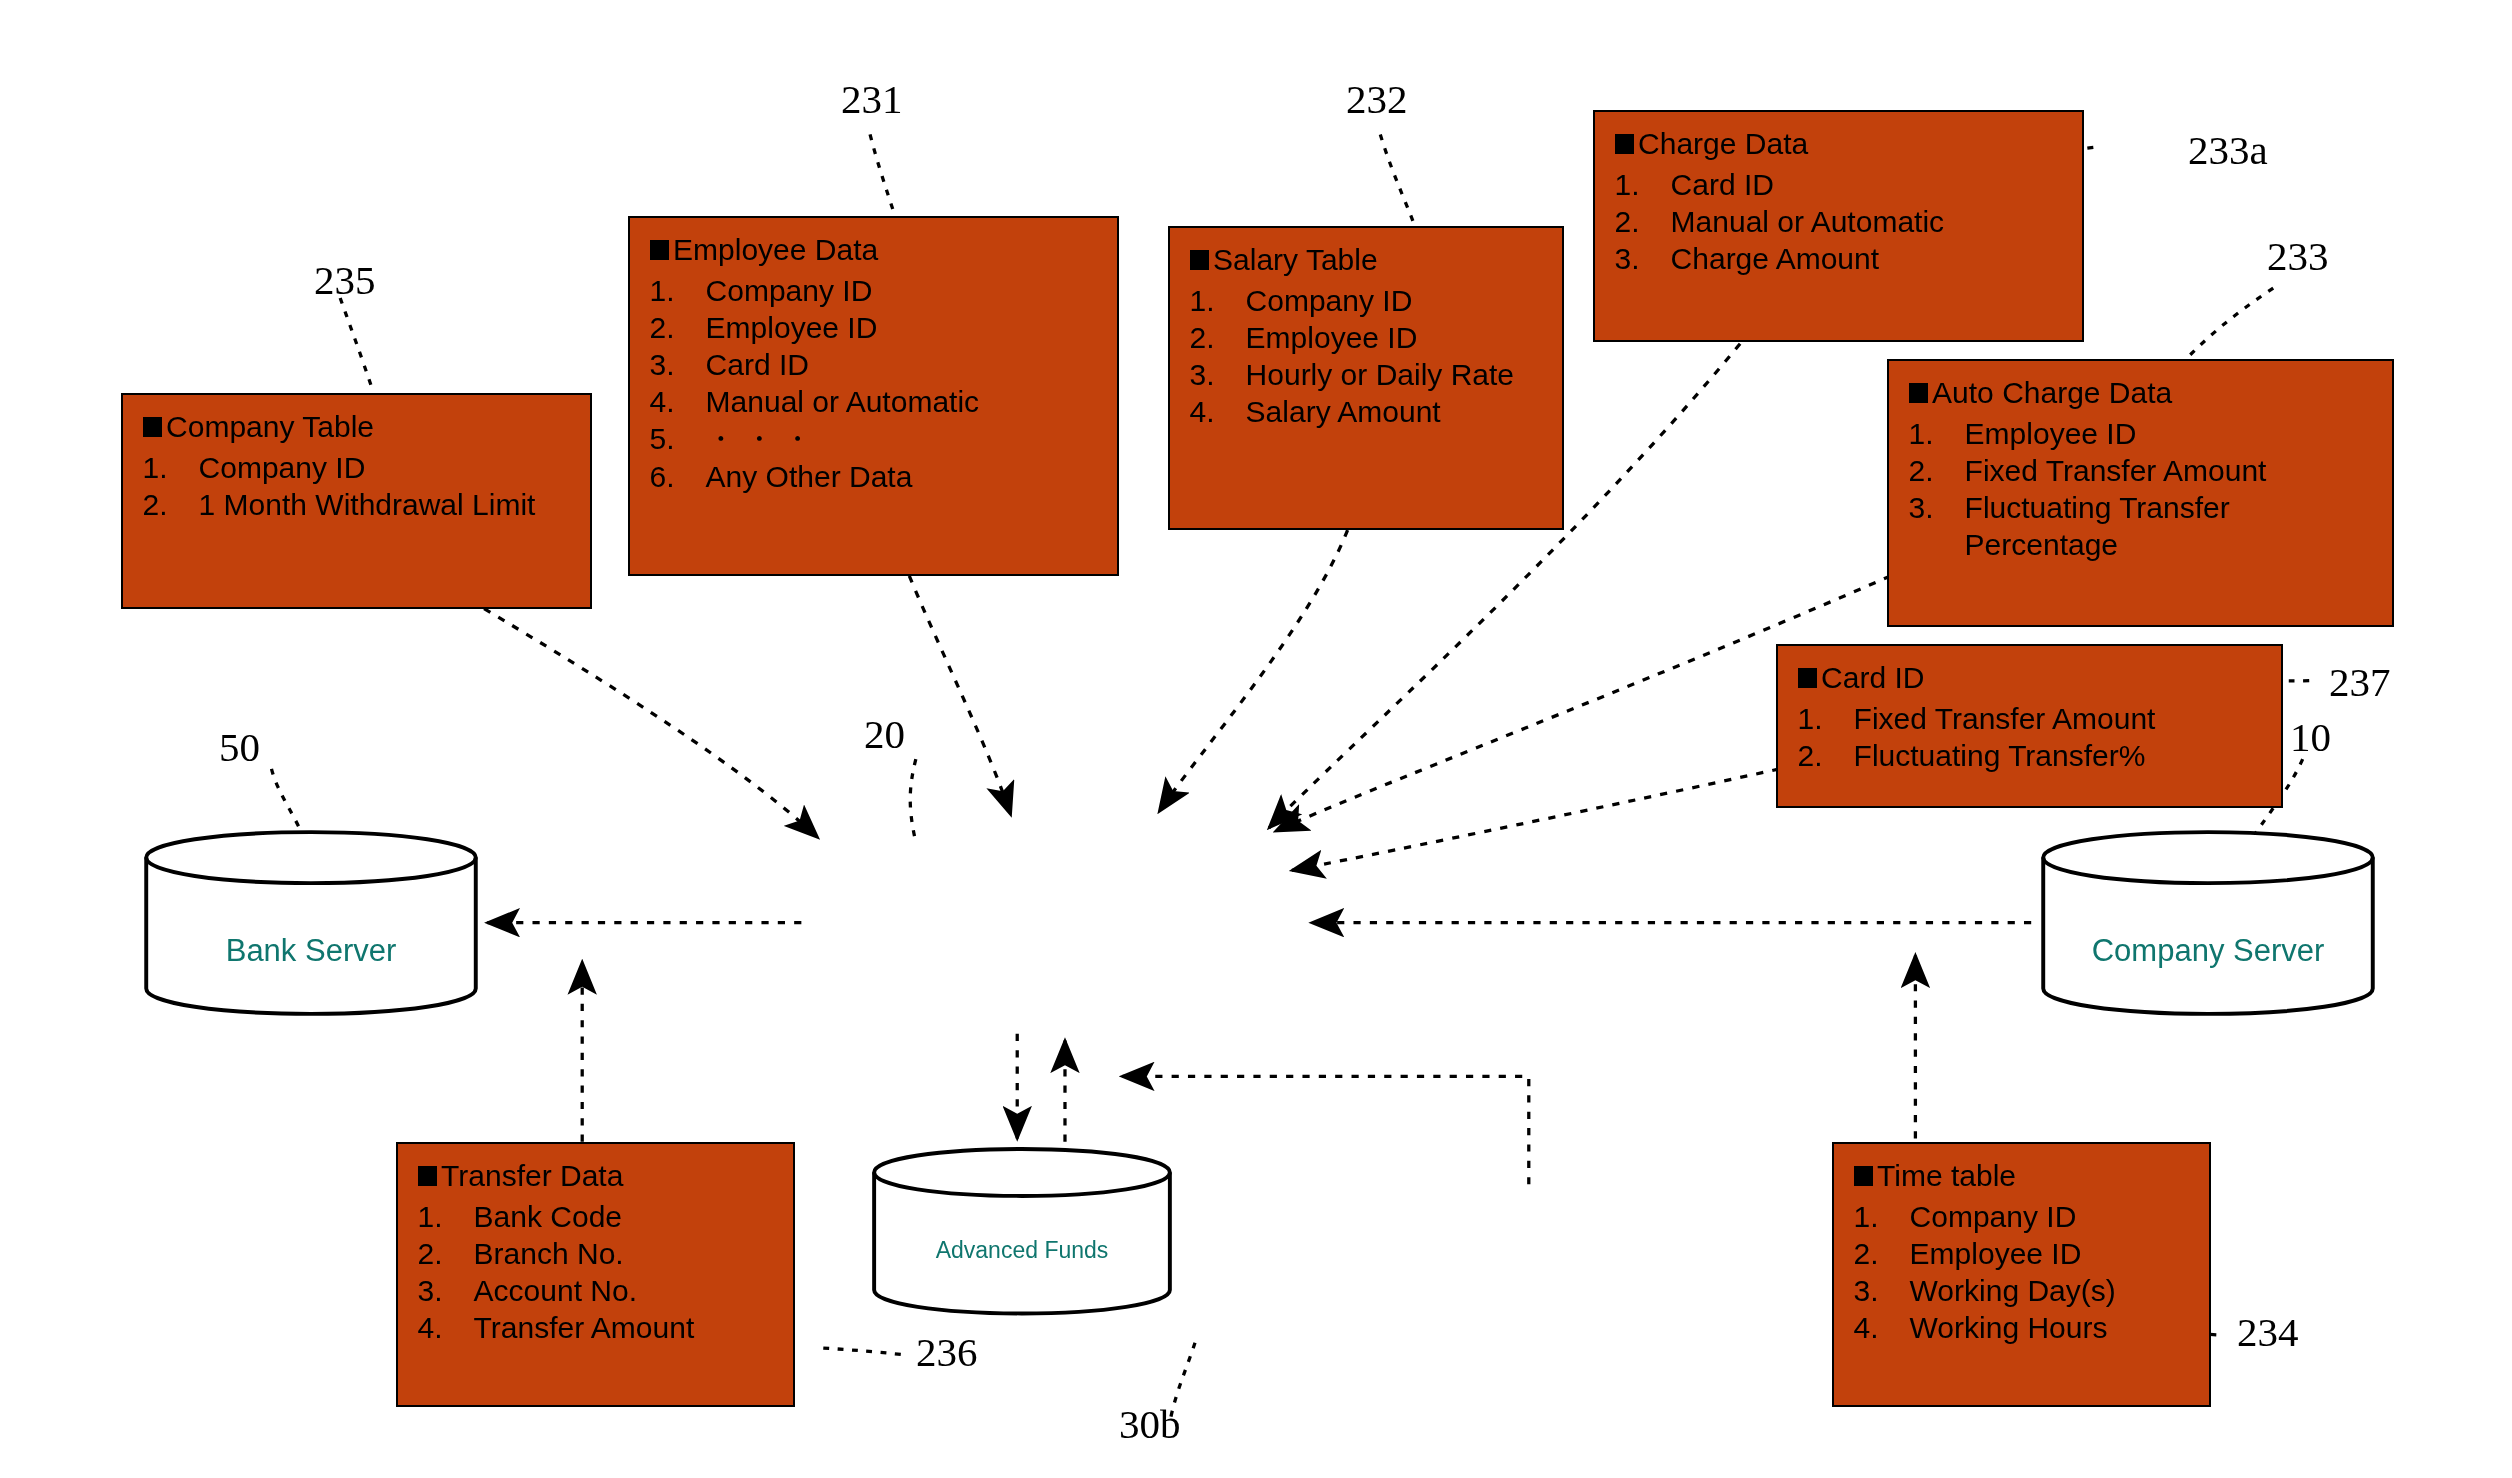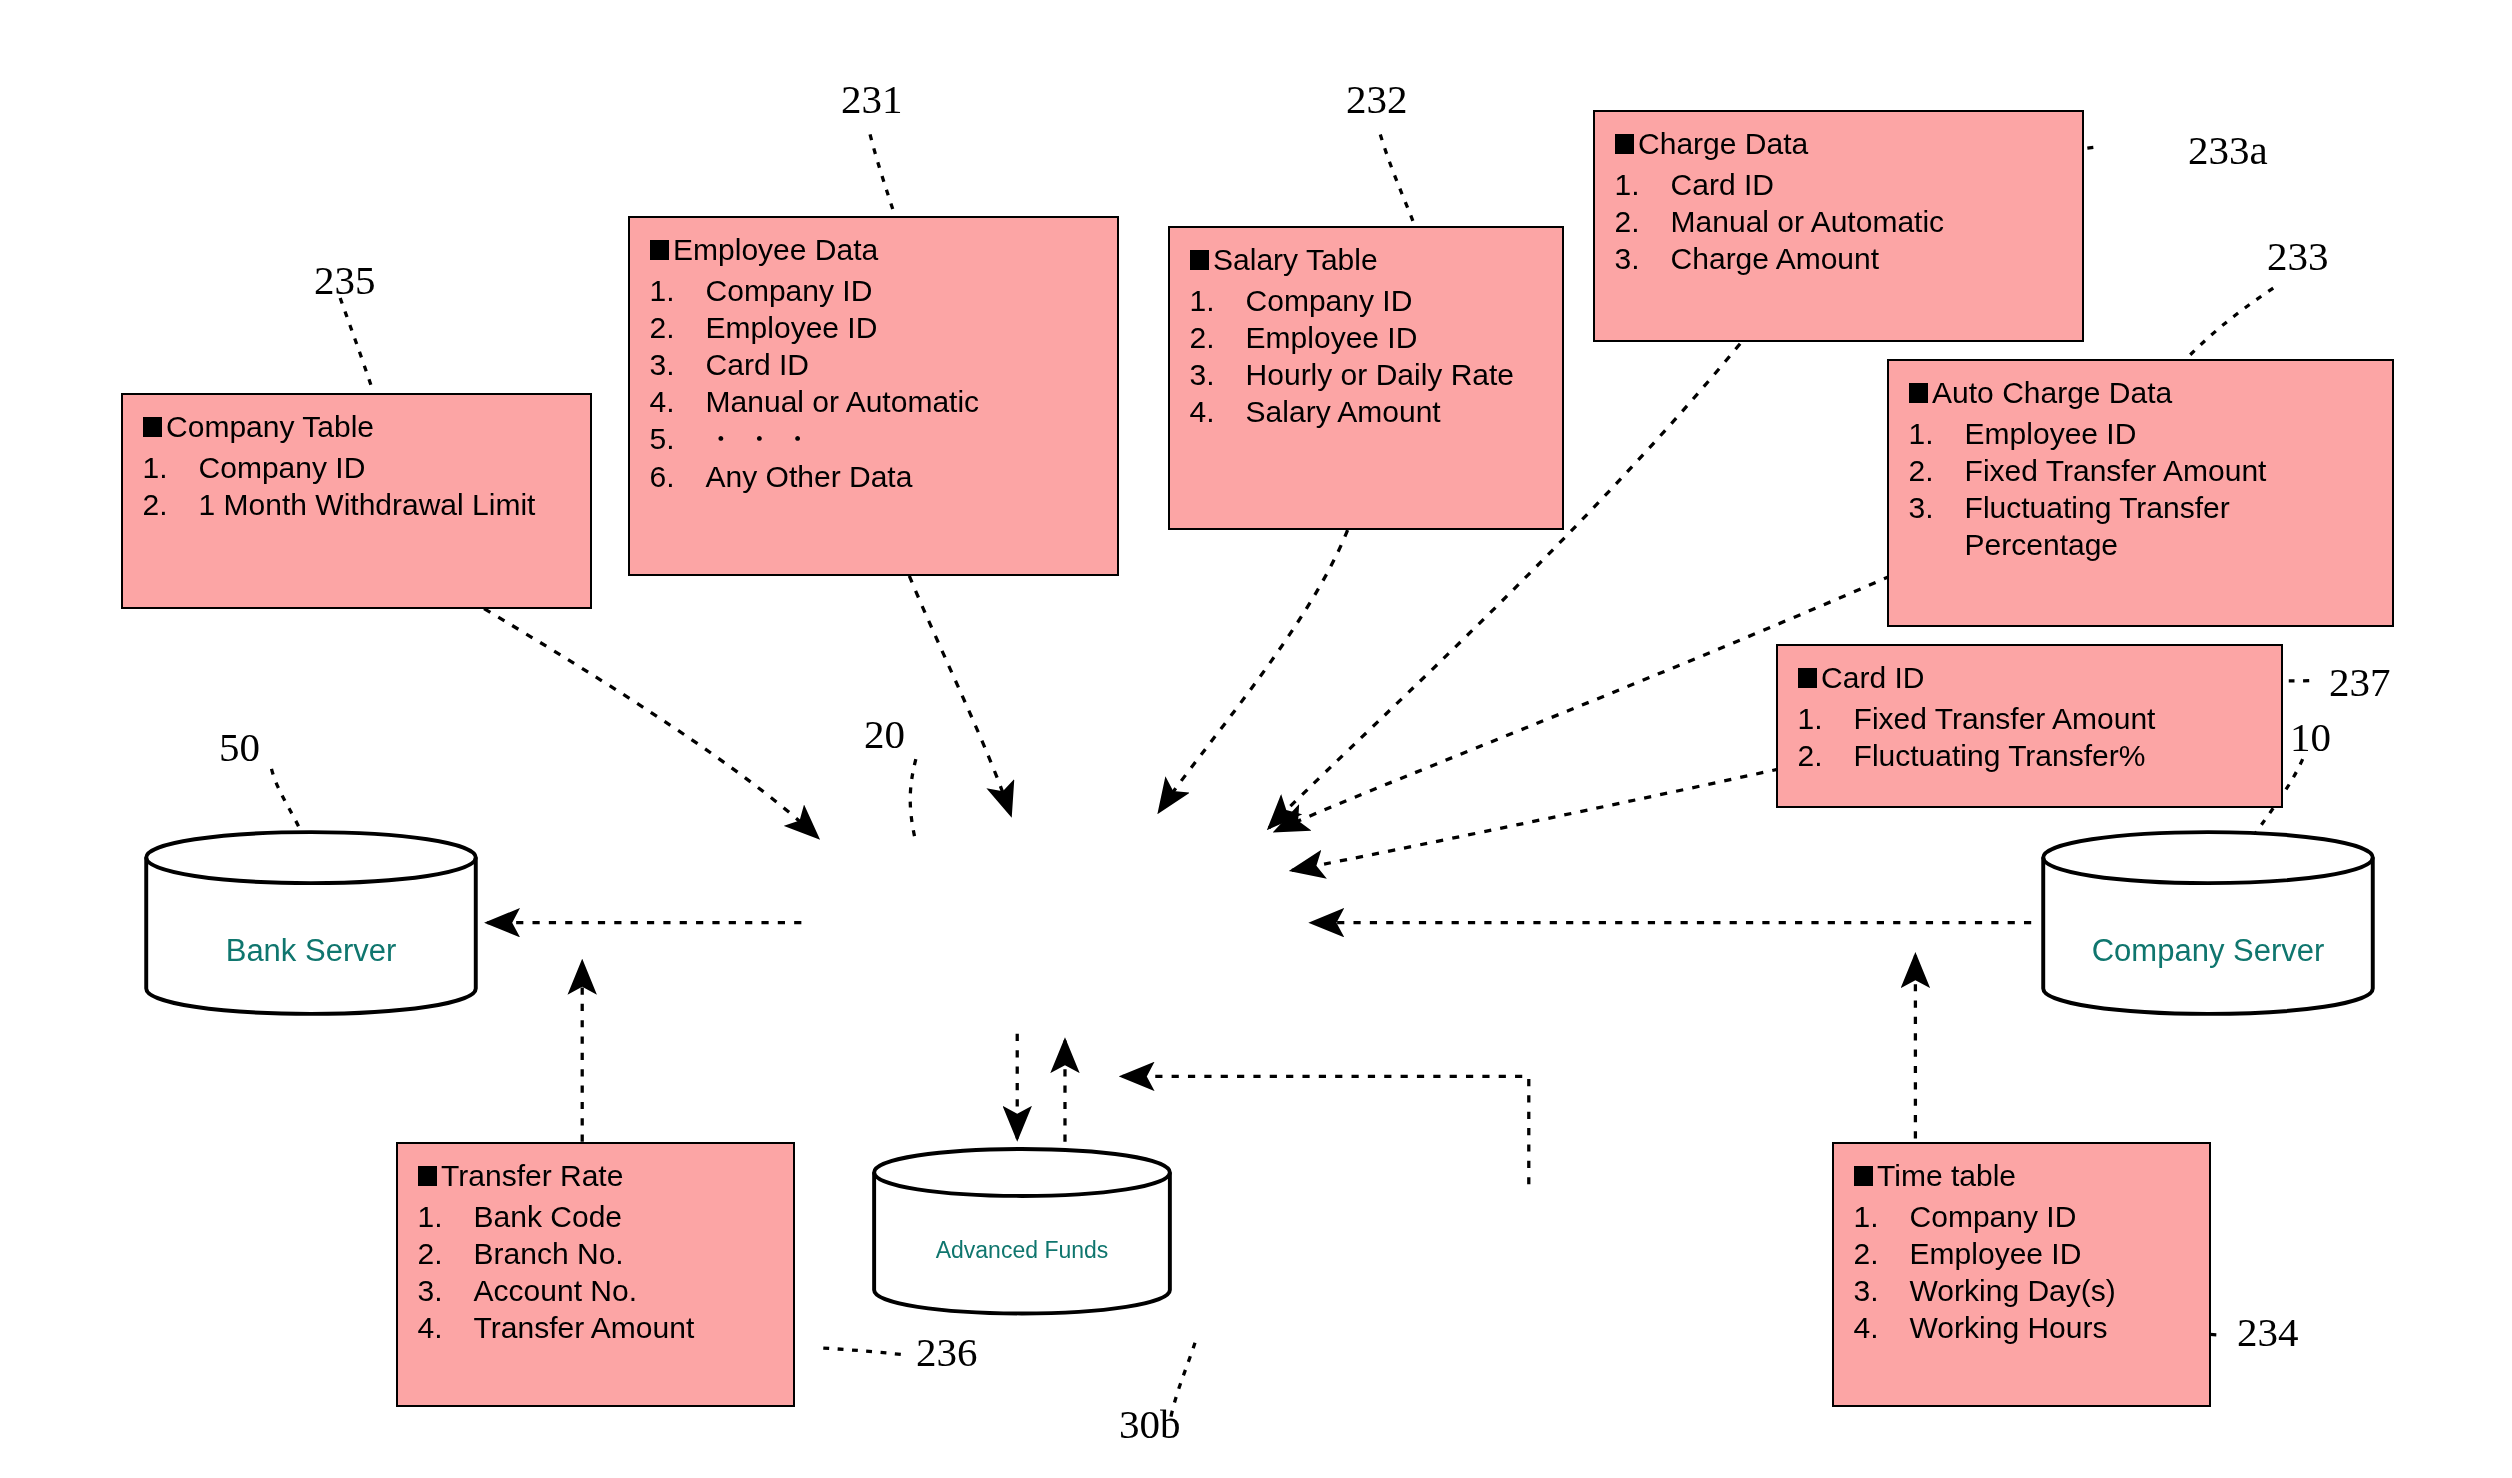--- a/index.html
+++ b/index.html
@@ -23,21 +23,21 @@
     left: 0; top: 0;
     width: 2512px;
     height: 1479px;
     pointer-events: none;
   }
   
   .databox {
     position: absolute;
     box-sizing: border-box;
     border: 2.6px solid #000;
-    background: #fca5a5;
+    background: #c2410c;
     padding: 14.4px 17px 17px 19.6px;
   }
   .box-title {
     font-size: 30px;
     color: #000;
     white-space: nowrap;
     line-height: 1.18;
     margin-bottom: 3.9px;
     display: flex;
     align-items: center;
@@ -301,21 +301,21 @@
       <li>
         <span class="num">2.</span>
         <span class="txt">Fluctuating  Transfer%</span>
       </li>
     </ul>
   </div>
 
   <div class="databox" style="left:396px; top:1142px; width:399px; height:265px;">
     <div class="box-title">
       <span class="sq"></span>
-      <span>Transfer Rate</span>
+      <span>Transfer Data</span>
     </div>
     <ul class="box-list">
       <li>
         <span class="num">1.</span>
         <span class="txt">Bank Code</span>
       </li>
       <li>
         <span class="num">2.</span>
         <span class="txt">Branch No.</span>
       </li>

